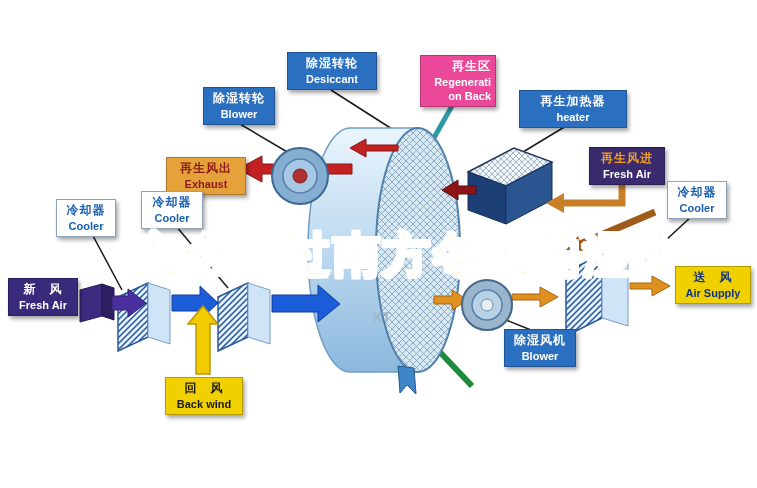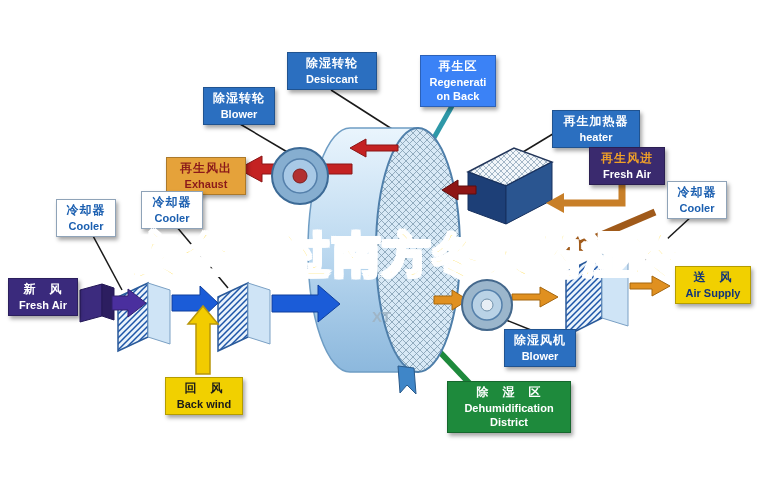--- a/index.html
+++ b/index.html
@@ -10,21 +10,21 @@
   .lbl {
     position:absolute; z-index:2; text-align:center; font-weight:bold;
     padding:3px 4px; line-height:1.3; white-space:nowrap;
     box-shadow:2px 3px 4px rgba(0,0,0,0.35);
     border:1px solid rgba(0,0,0,0.25);
   }
   .lbl .zh { font-size:12px; letter-spacing:1px; }
   .lbl .en { font-size:11px; }
 
   .blue   { background:#2b6fc0; color:#ffffff; }
-  .teal   { background:#3b82f6; color:#ffffff; }
+  .teal   { background:#ec4899; color:#ffffff;text-align:right; }
   .orange { background:#e5a23a; color:#8b1a1a; }
   .purple { background:#3a2a6e; color:#ffffff; }
   .purple .zh { color:#f0a028; }
   .indigo { background:#3a2a7c; color:#ffffff; }
   .yellow-navy  { background:#f1d000; color:#10337a; }
   .yellow-black { background:#f1d000; color:#1a1a1a; }
   .green  { background:#1e8a3c; color:#ffffff; }
   .white  { background:#ffffff; color:#1b5fb0; border:1px solid #8fa3b8; }
 
   .wm {
@@ -156,21 +156,21 @@
     <div class="zh">再生区</div>
     <div class="en">Regenerati</div>
     <div class="en">on Back</div>
   </div>
 
   <div class="lbl blue" style="left:203px; top:87px; width:72px;">
     <div class="zh">除湿转轮</div>
     <div class="en">Blower</div>
   </div>
 
-  <div class="lbl blue" style="left:552px; top:90px; width:88px;margin-top:20px;">
+  <div class="lbl blue" style="left:519px; top:90px; width:108px;">
     <div class="zh">再生加热器</div>
     <div class="en">heater</div>
   </div>
 
   <div class="lbl orange" style="left:166px; top:157px; width:80px;">
     <div class="zh">再生风出</div>
     <div class="en">Exhaust</div>
   </div>
 
   <div class="lbl purple" style="left:589px; top:147px; width:76px;">
@@ -206,21 +206,16 @@
   <div class="lbl yellow-navy" style="left:675px; top:266px; width:76px;">
     <div class="zh">送　风</div>
     <div class="en">Air Supply</div>
   </div>
 
   <div class="lbl blue" style="left:504px; top:329px; width:72px;">
     <div class="zh">除湿风机</div>
     <div class="en">Blower</div>
   </div>
 
-  <div class="lbl green" style="left:447px; top:381px; width:124px;">
-    <div class="zh">除　湿　区</div>
-    <div class="en">Dehumidification</div>
-    <div class="en">District</div>
-  </div>
 
   <div class="wm">安全度过南方冬天的湿冷</div>
 
 </div>
 
 </body></html>

